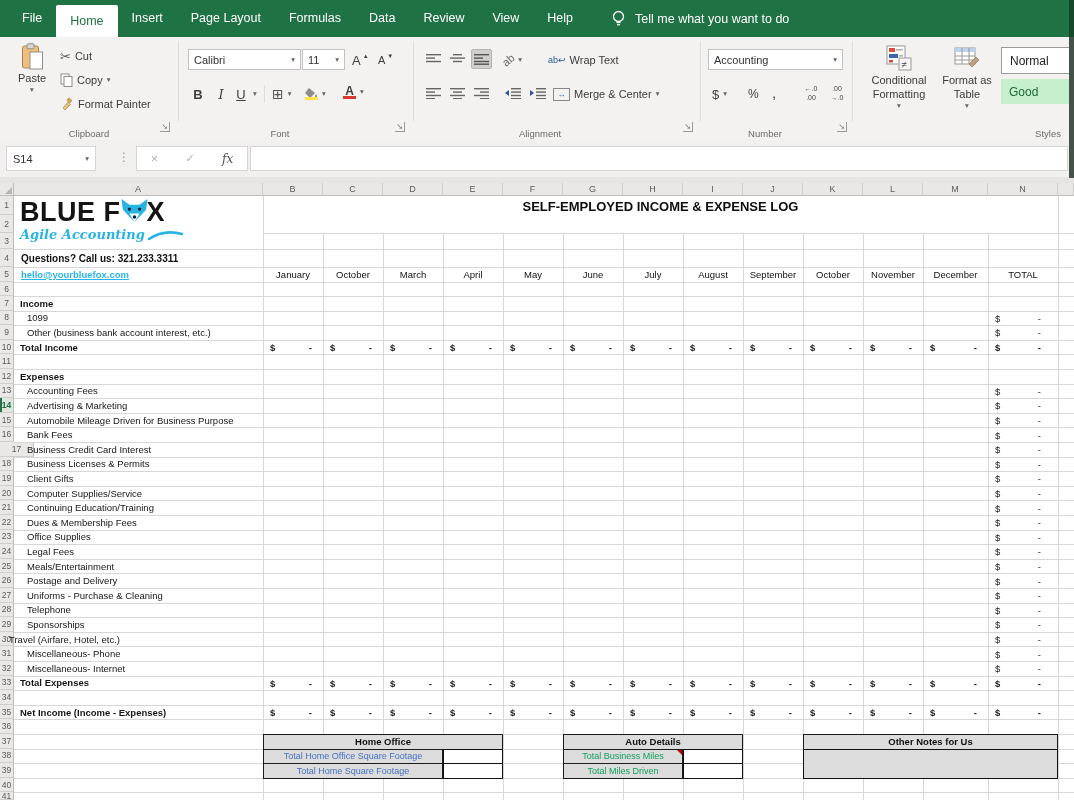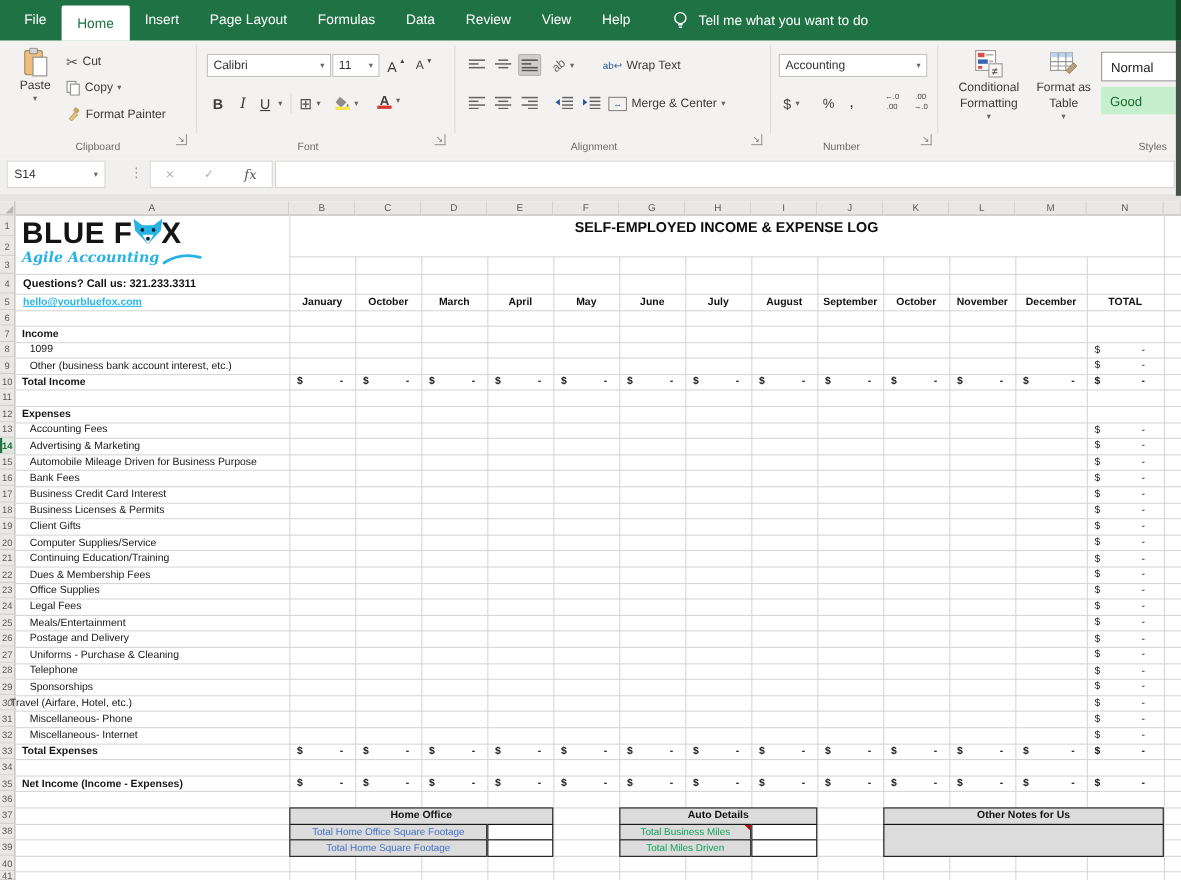--- a/index.html
+++ b/index.html
@@ -46,21 +46,21 @@
   .colhdr{background:#e9e8e7;border-right:1px solid #cfcecd;border-bottom:1px solid #bdbcba;font-size:9px;color:#5a5a5a;text-align:center;line-height:12px;overflow:hidden}
   .rowhdr{background:#e9e8e7;border-right:1px solid #bdbcba;border-bottom:1px solid #cfcecd;font-size:8.5px;color:#5a5a5a;display:flex;align-items:center;justify-content:center;overflow:hidden}
   .rowhdr.selrow{background:#dde7df;box-shadow:inset 2px 0 0 #217346;color:#1e6b40;font-weight:bold}
   .corner{background:#e9e8e7;border-right:1px solid #bdbcba;border-bottom:1px solid #bdbcba}
   .corner:after{content:"";position:absolute;right:1px;bottom:1px;border-left:7px solid transparent;border-bottom:7px solid #b7b6b4}
   .vline{background:#d8d7d5}
   .hline{background:#d8d7d5}
   .sheettitle{font-weight:bold;font-size:13px;color:#0d0d0d;text-align:center;white-space:nowrap}
   .lab{font-size:9.5px;color:#161616;white-space:nowrap;overflow:hidden;display:flex;align-items:center}
   .lab.b{font-weight:bold}
-  .mon{font-size:9.5px;font-weight:bold;color:#111;text-align:left;display:flex;align-items:center;justify-content:center}
+  .mon{font-size:9.5px;font-weight:normal;color:#111;text-align:left;display:flex;align-items:center;justify-content:center}
   .money{font-size:9.5px;color:#1b1b1b}
   .money.b{font-weight:bold}
   .money .cur{position:absolute;left:6px;top:50%;transform:translateY(-50%)}
   .money .val{position:absolute;top:50%;transform:translateY(-50%)}
   .phone{font-weight:bold;font-size:10px;color:#111;display:flex;align-items:center;white-space:nowrap}
   .email{font-weight:bold;font-size:9.5px;text-decoration:underline;display:flex;align-items:center;white-space:nowrap}
   .logo1{display:flex;align-items:center;font-size:27px;font-weight:bold;letter-spacing:0.5px;color:#141414;line-height:1}
   .logo2{display:flex;align-items:center;gap:3px;font-size:13px;font-weight:bold;font-style:italic;font-family:"DejaVu Serif",serif;margin-top:1px}
   .boxhdr{background:#dcdcdc;border:1.5px solid #1b1b1b;font-size:9.5px;font-weight:bold;color:#111;display:flex;align-items:center;justify-content:center}
   .boxlab{background:#dcdcdc;border:1.2px solid #1b1b1b;font-size:9px;display:flex;align-items:center;justify-content:center;white-space:nowrap}
@@ -362,21 +362,21 @@
     <div class="a rowhdr" style="left: 0px; top: 296px; width: 14px; height: 14.6px;">7</div>
     <div class="a rowhdr" style="left: 0px; top: 310.6px; width: 14px; height: 14.6px;">8</div>
     <div class="a rowhdr" style="left: 0px; top: 325.2px; width: 14px; height: 14.6px;">9</div>
     <div class="a rowhdr" style="left: 0px; top: 339.8px; width: 14px; height: 14.6px;">10</div>
     <div class="a rowhdr" style="left: 0px; top: 354.4px; width: 14px; height: 14.6px;">11</div>
     <div class="a rowhdr" style="left: 0px; top: 369px; width: 14px; height: 14.6px;">12</div>
     <div class="a rowhdr" style="left: 0px; top: 383.6px; width: 14px; height: 14.6px;">13</div>
     <div class="a rowhdr selrow" style="left: 0px; top: 398.2px; width: 14px; height: 14.6px;">14</div>
     <div class="a rowhdr" style="left: 0px; top: 412.8px; width: 14px; height: 14.6px;">15</div>
     <div class="a rowhdr" style="left: 0px; top: 427.4px; width: 14px; height: 14.6px;">16</div>
-    <div class="a rowhdr" style="left: 0px; top: 442px; width: 14px; height: 14.6px;">17</div>
+    <div class="a rowhdr" style="left: 0px; top: 442px; width: 34px; height: 14.6px;">17</div>
     <div class="a rowhdr" style="left: 0px; top: 456.6px; width: 14px; height: 14.6px;">18</div>
     <div class="a rowhdr" style="left: 0px; top: 471.2px; width: 14px; height: 14.6px;">19</div>
     <div class="a rowhdr" style="left: 0px; top: 485.8px; width: 14px; height: 14.6px;">20</div>
     <div class="a rowhdr" style="left: 0px; top: 500.4px; width: 14px; height: 14.6px;">21</div>
     <div class="a rowhdr" style="left: 0px; top: 515px; width: 14px; height: 14.6px;">22</div>
     <div class="a rowhdr" style="left: 0px; top: 529.6px; width: 14px; height: 14.6px;">23</div>
     <div class="a rowhdr" style="left: 0px; top: 544.2px; width: 14px; height: 14.6px;">24</div>
     <div class="a rowhdr" style="left: 0px; top: 558.8px; width: 14px; height: 14.6px;">25</div>
     <div class="a rowhdr" style="left: 0px; top: 573.4px; width: 14px; height: 14.6px;">26</div>
     <div class="a rowhdr" style="left: 0px; top: 588px; width: 14px; height: 14.6px;">27</div>

